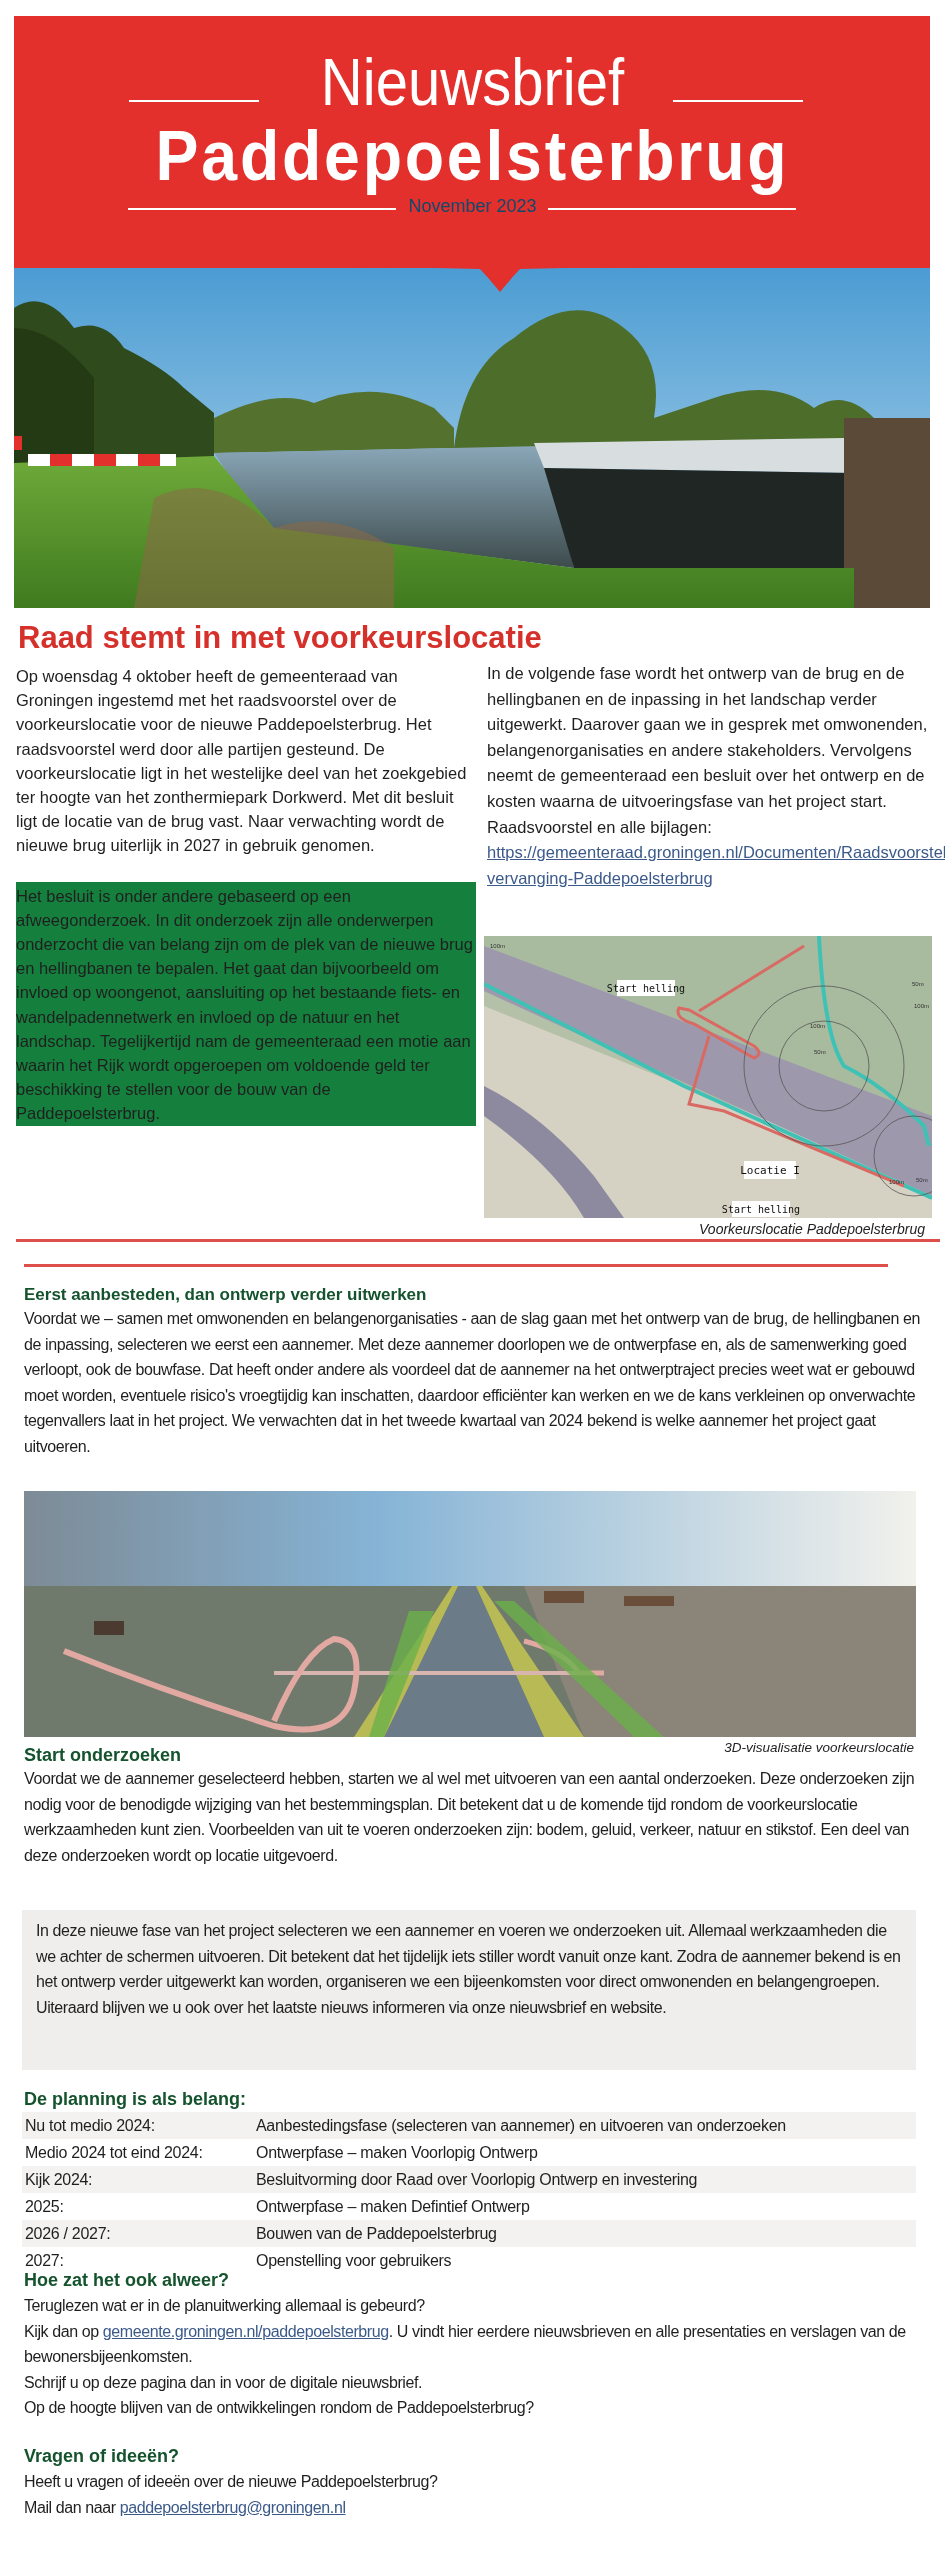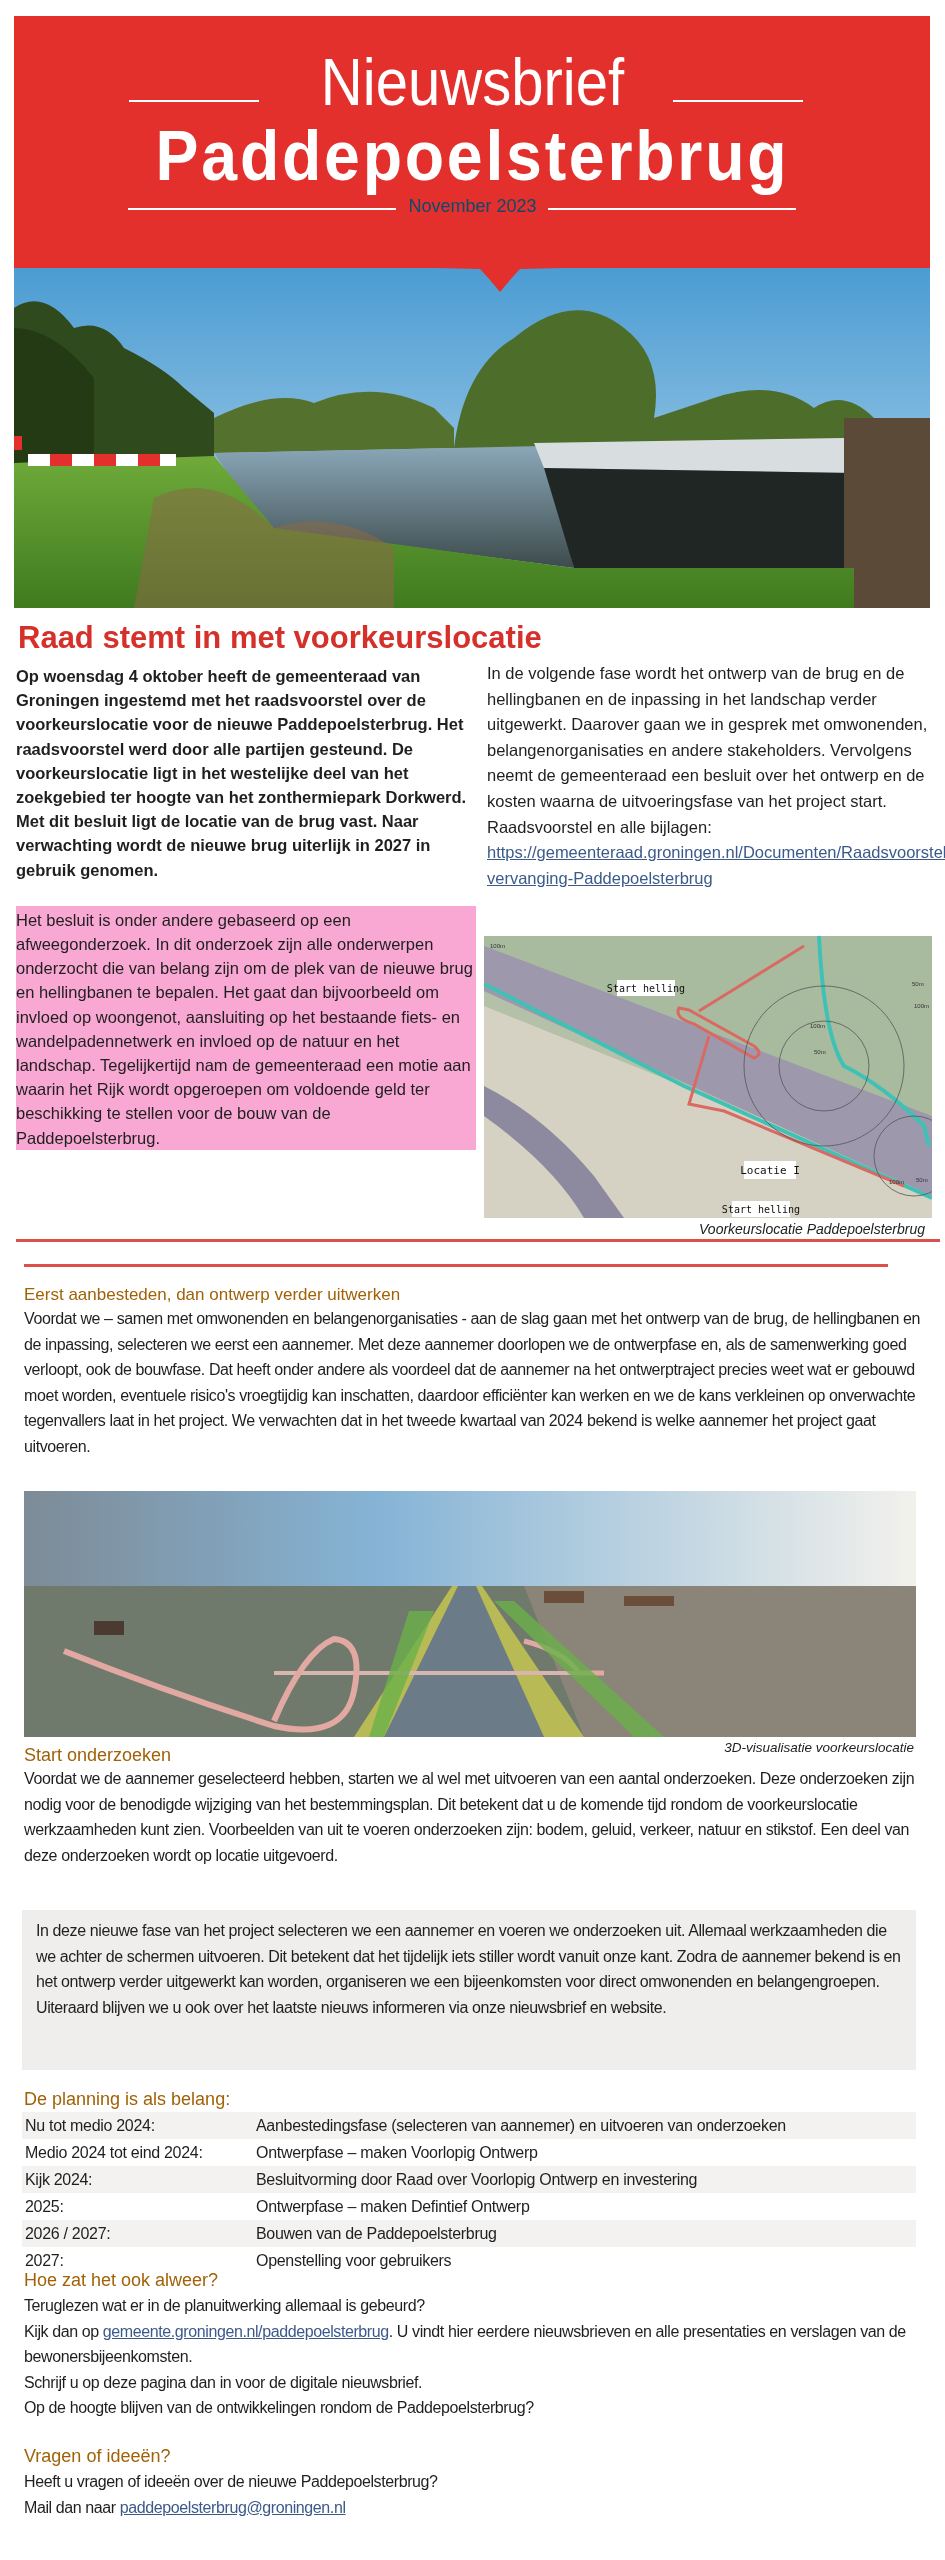--- a/index.html
+++ b/index.html
@@ -13,33 +13,33 @@
   .banner-line { height: 2px; background: #ffffff; }
   .banner-date { left: 0; width: 945px; top: 195px; text-align: center; color: #0c4a6e; font-size: 18px; line-height: 22px; }
 
   
   .hero { left: 14px; top: 268px; width: 916px; height: 340px; overflow: hidden; }
   .chevron { left: 350px; top: 266px; width: 300px; height: 26px; }
 
   
   .h1-red { left: 18px; top: 620px; color: #d6302b; font-size: 31px; font-weight: 700; line-height: 36px; white-space: nowrap; }
   .col-left { left: 16px; top: 664px; width: 460px; font-size: 16.5px; line-height: 24.2px; }
-  .col-left .lead { font-weight: 700; }
-  .col-left .body { margin-top: 24px; background: #f9a8d4; padding-top: 2px; }
+  .col-left .lead { font-weight: 400; }
+  .col-left .body { margin-top: 24px; background: #15803d; padding-top: 2px; }
   .col-right { left: 487px; top: 661px; width: 448px; font-size: 16.5px; line-height: 25.6px; }
   a.link { color: #3b5a8a; text-decoration: underline; }
 
   .map { left: 484px; top: 936px; width: 448px; height: 326px; overflow: hidden; }
   .caption { font-style: italic; font-size: 14px; color: #222; text-align: right; }
   .map-caption { right: 20px; top: 1221px; }
 
   .rule-red { height: 3px; background: #d6302b; opacity: 0.85; }
 
   
-  .h2-red { color: #a16207; font-size: 17px; font-weight: 400; line-height: 22px; font-family: "Liberation Sans Narrow", "Liberation Sans", sans-serif; }
+  .h2-red { color: #14532d; font-size: 17px; font-weight: 700; line-height: 22px; font-family: "Liberation Sans Narrow", "Liberation Sans", sans-serif; }
   .narrow-text { font-size: 16px; line-height: 25.5px; letter-spacing: -0.4px; transform-origin: left top; }
   .sec2-head { left: 24px; top: 1284px; }
   .sec2-body { left: 24px; top: 1306px; width: 900px; }
 
   .viz { left: 24px; top: 1491px; width: 892px; height: 246px; overflow: hidden; }
   .viz-caption { right: 31px; top: 1740px; font-size: 13.5px; }
 
   .sec3-head { left: 24px; top: 1744px; font-size: 18px; }
   .sec3-body { left: 24px; top: 1766px; width: 900px; }
 

